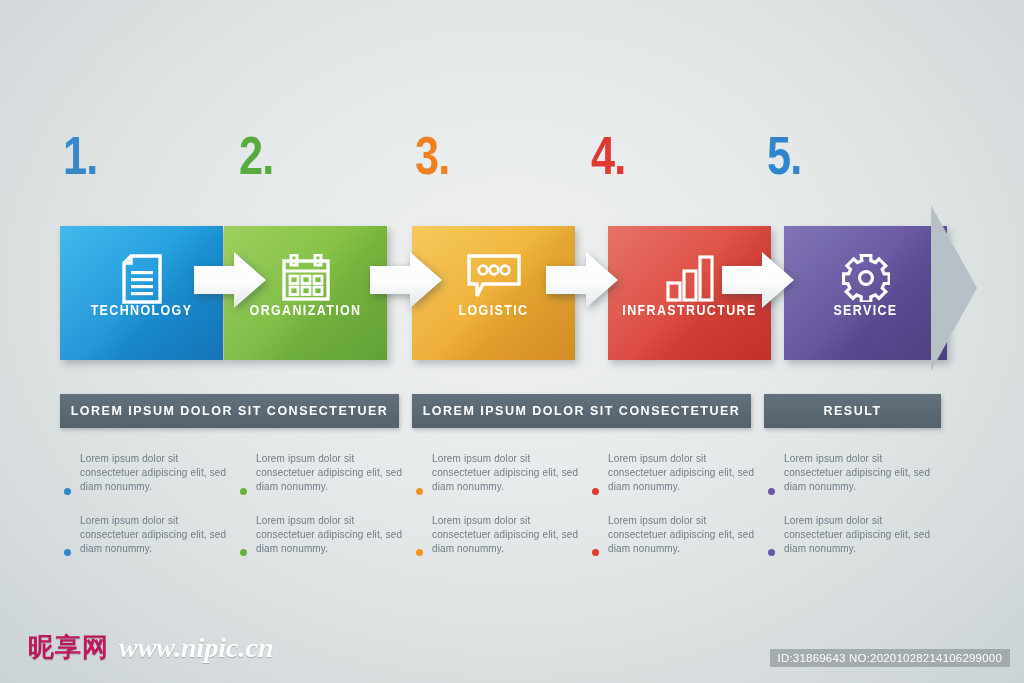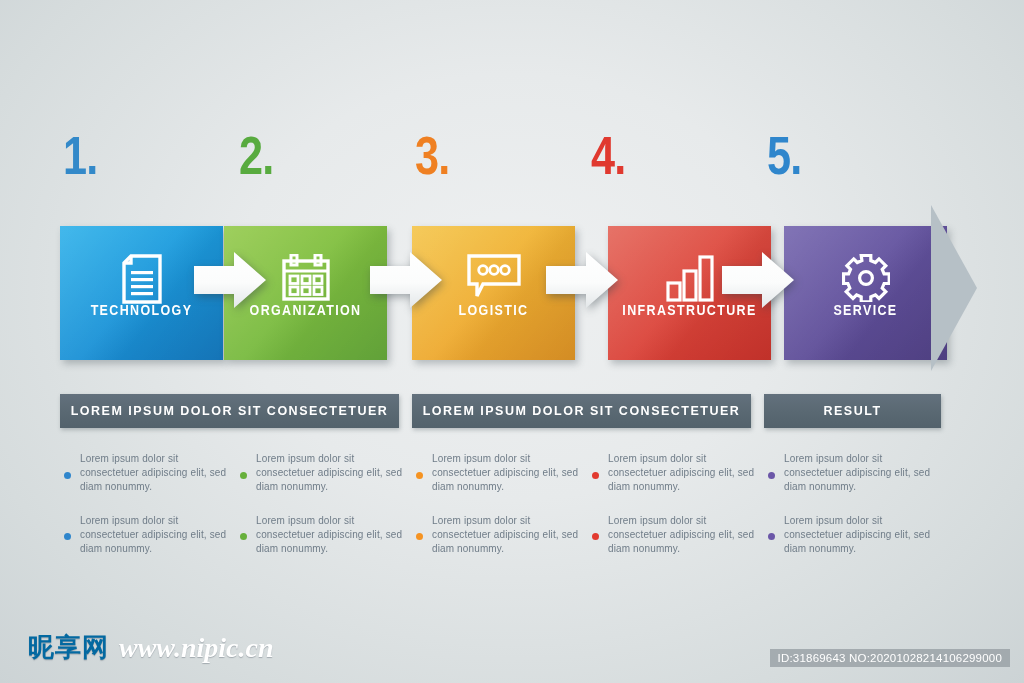--- a/index.html
+++ b/index.html
@@ -105,21 +105,21 @@
   }
 
   
   .bulcol {
     position: absolute;
     top: 452px;
     width: 176px;
   }
   .bulitem {
     display: flex;
-    align-items: center;
+    align-items: flex-end;
     margin-bottom: 19px;
   }
   .dot {
     width: 7px; height: 7px;
     border-radius: 50%;
     margin-top: 4px;
     margin-right: 9px;
     flex: 0 0 auto;
   }
   .btxt {
@@ -138,21 +138,21 @@
     left: 28px;
     bottom: 18px;
     display: flex;
     align-items: center;
     gap: 10px;
   }
   #wm-cn {
     font-family: "DejaVu Sans", sans-serif;
     font-size: 26px;
     font-weight: 700;
-    color: #0369a1;
+    color: #be185d;
     letter-spacing: 1px;
     text-shadow: 0 1px 1px rgba(120,130,138,0.55);
   }
   #wm-url {
     font-family: "Liberation Serif", serif;
     font-style: italic;
     font-size: 28px;
     font-weight: 700;
     color: #ffffff;
     text-shadow: 0 1px 1px rgba(120,130,138,0.55);

